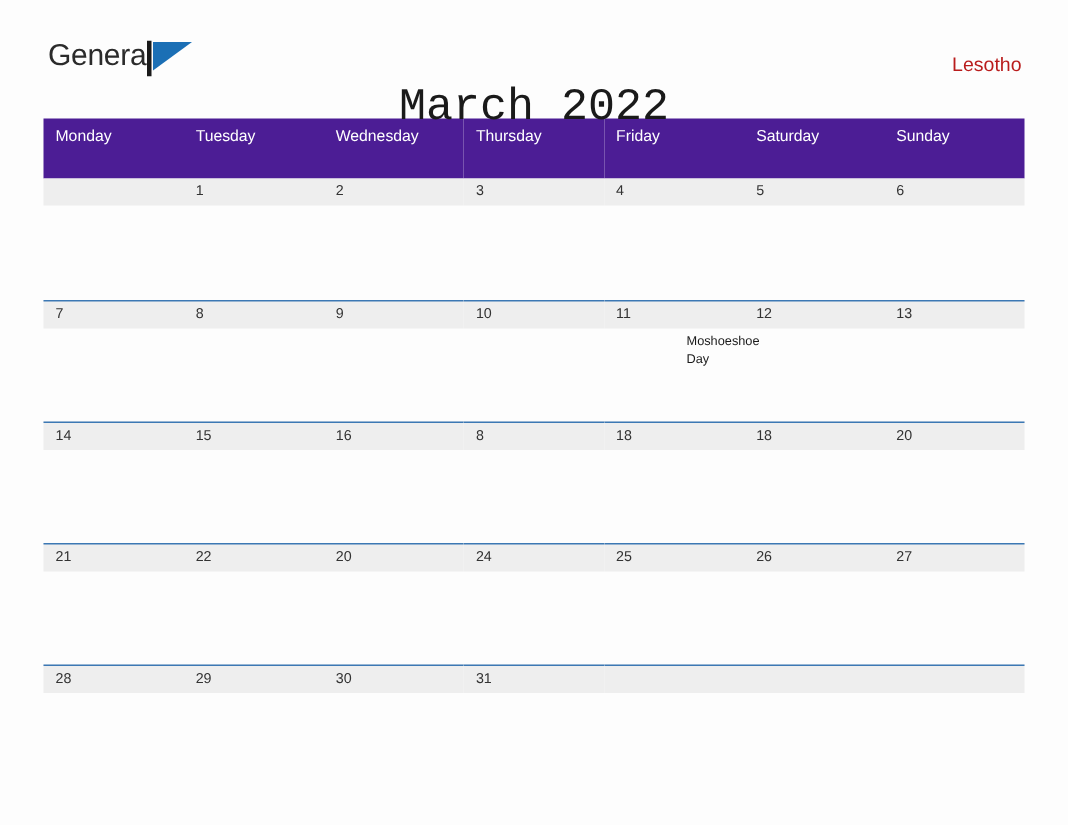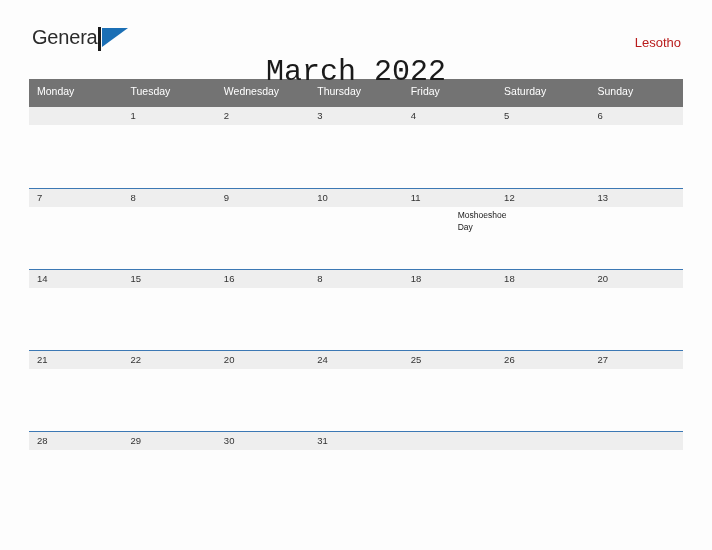--- a/index.html
+++ b/index.html
@@ -78,26 +78,26 @@
 
   
   .calendar {
     margin: 3px 29px 0 29px;
     width: 654px;
     border-collapse: collapse;
     table-layout: fixed;
   }
 
   .calendar th {
-    background: #737373;
+    background: #4c1d95;
     color: #ffffff;
     font-size: 10.5px;
     font-weight: normal;
     text-align: left;
-    padding: 4px 0 8px 8px;
+    padding: 4px 0 20px 8px;
     height: 16px;
     font-family: "Liberation Sans", sans-serif;
   }
 
   .calendar td {
     vertical-align: top;
     padding: 0;
     width: 93.4px;
   }
 

